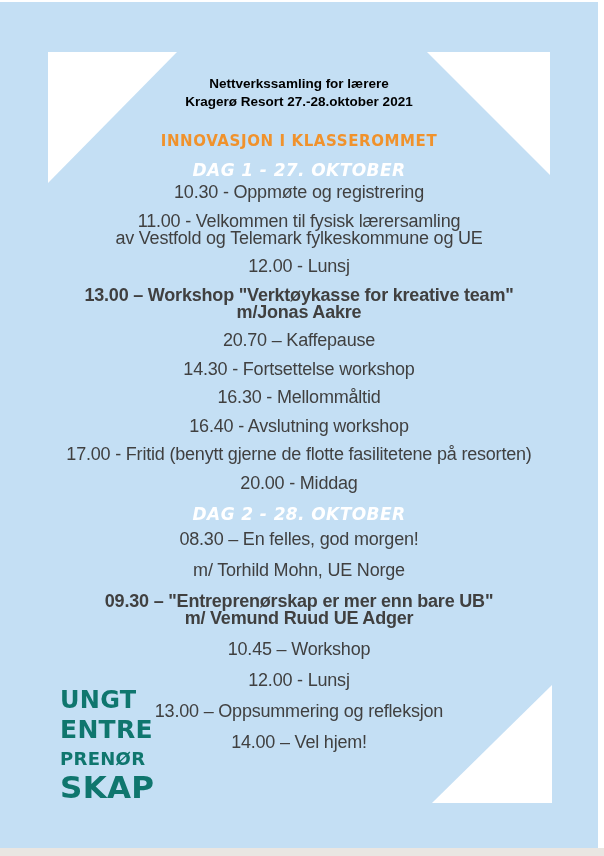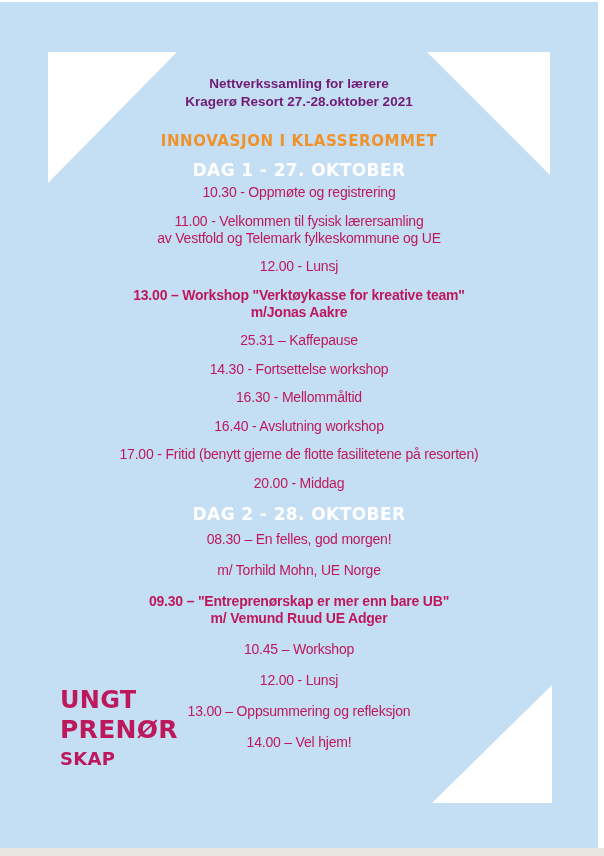--- a/index.html
+++ b/index.html
@@ -32,57 +32,58 @@
     position: absolute;
     top: 0; left: 0;
     width: 598px;
     text-align: center;
   }
   .header {
     margin-top: 73px;
     font-size: 13.5px;
     line-height: 18px;
     font-weight: bold;
-    color: #701a75;
+    color: #000000;
   }
   .title {
     margin: 18px 0 0 0;
     font-size: 15px;
     line-height: 24px;
     font-weight: bold;
     letter-spacing: 0.6px;
     color: #f0922c;
     font-family: "DejaVu Sans", "Liberation Sans", sans-serif;
   }
   .day {
     margin: 6px 0 0 0;
     font-size: 17px;
     line-height: 22px;
     font-weight: bold;
     letter-spacing: 0.4px;
     color: #ffffff;
     font-family: "DejaVu Sans", "Liberation Sans", sans-serif;
+    font-style: italic;
   }
   .entries { margin-top: 3px; }
   .entries-day2 { margin-top: 6px; }
   .entry {
-    font-size: 14px;
+    font-size: 18px;
     line-height: 17px;
     letter-spacing: -0.2px;
-    color: #be185d;
+    color: #404040;
     margin-bottom: 11.5px;
   }
   .entries-day2 .entry { margin-bottom: 14px; }
   .entry.bold { font-weight: bold; }
 
   .logo {
     position: absolute;
     left: 60px; top: 684px;
     text-align: left;
-    color: #be185d;
+    color: #0f766e;
     font-weight: bold;
     font-family: "DejaVu Sans", "Liberation Sans", sans-serif;
     line-height: 29px;
     letter-spacing: 0.3px;
   }
   .logo div:nth-child(1) { font-size: 24px; }
   .logo div:nth-child(2) { font-size: 25px; }
   .logo div:nth-child(3) { font-size: 18px; }
   .logo div:nth-child(4) { font-size: 31px; }
 </style>
@@ -90,20 +91,21 @@
 <body>
 
 <div class="canvas">
   <div class="page">
     <div class="tri tri-tl"></div>
     <div class="tri tri-tr"></div>
     <div class="tri tri-br"></div>
 
     <div class="logo">
       <div>UNGT</div>
+      <div>ENTRE</div>
       <div>PRENØR</div>
       <div>SKAP</div>
     </div>
 
     <div class="content">
       <div class="header">
         <div>Nettverkssamling for lærere</div>
         <div>Kragerø Resort 27.-28.oktober 2021</div>
       </div>
 
@@ -119,21 +121,21 @@
             <div>av Vestfold og Telemark fylkeskommune og UE</div>
           </div>
           <div class="entry">
             <div>12.00 - Lunsj</div>
           </div>
           <div class="entry bold">
             <div>13.00 – Workshop "Verktøykasse for kreative team"</div>
             <div>m/Jonas Aakre</div>
           </div>
           <div class="entry">
-            <div>25.31 – Kaffepause</div>
+            <div>20.70 – Kaffepause</div>
           </div>
           <div class="entry">
             <div>14.30 - Fortsettelse workshop</div>
           </div>
           <div class="entry">
             <div>16.30 - Mellommåltid</div>
           </div>
           <div class="entry">
             <div>16.40 - Avslutning workshop</div>
           </div>

